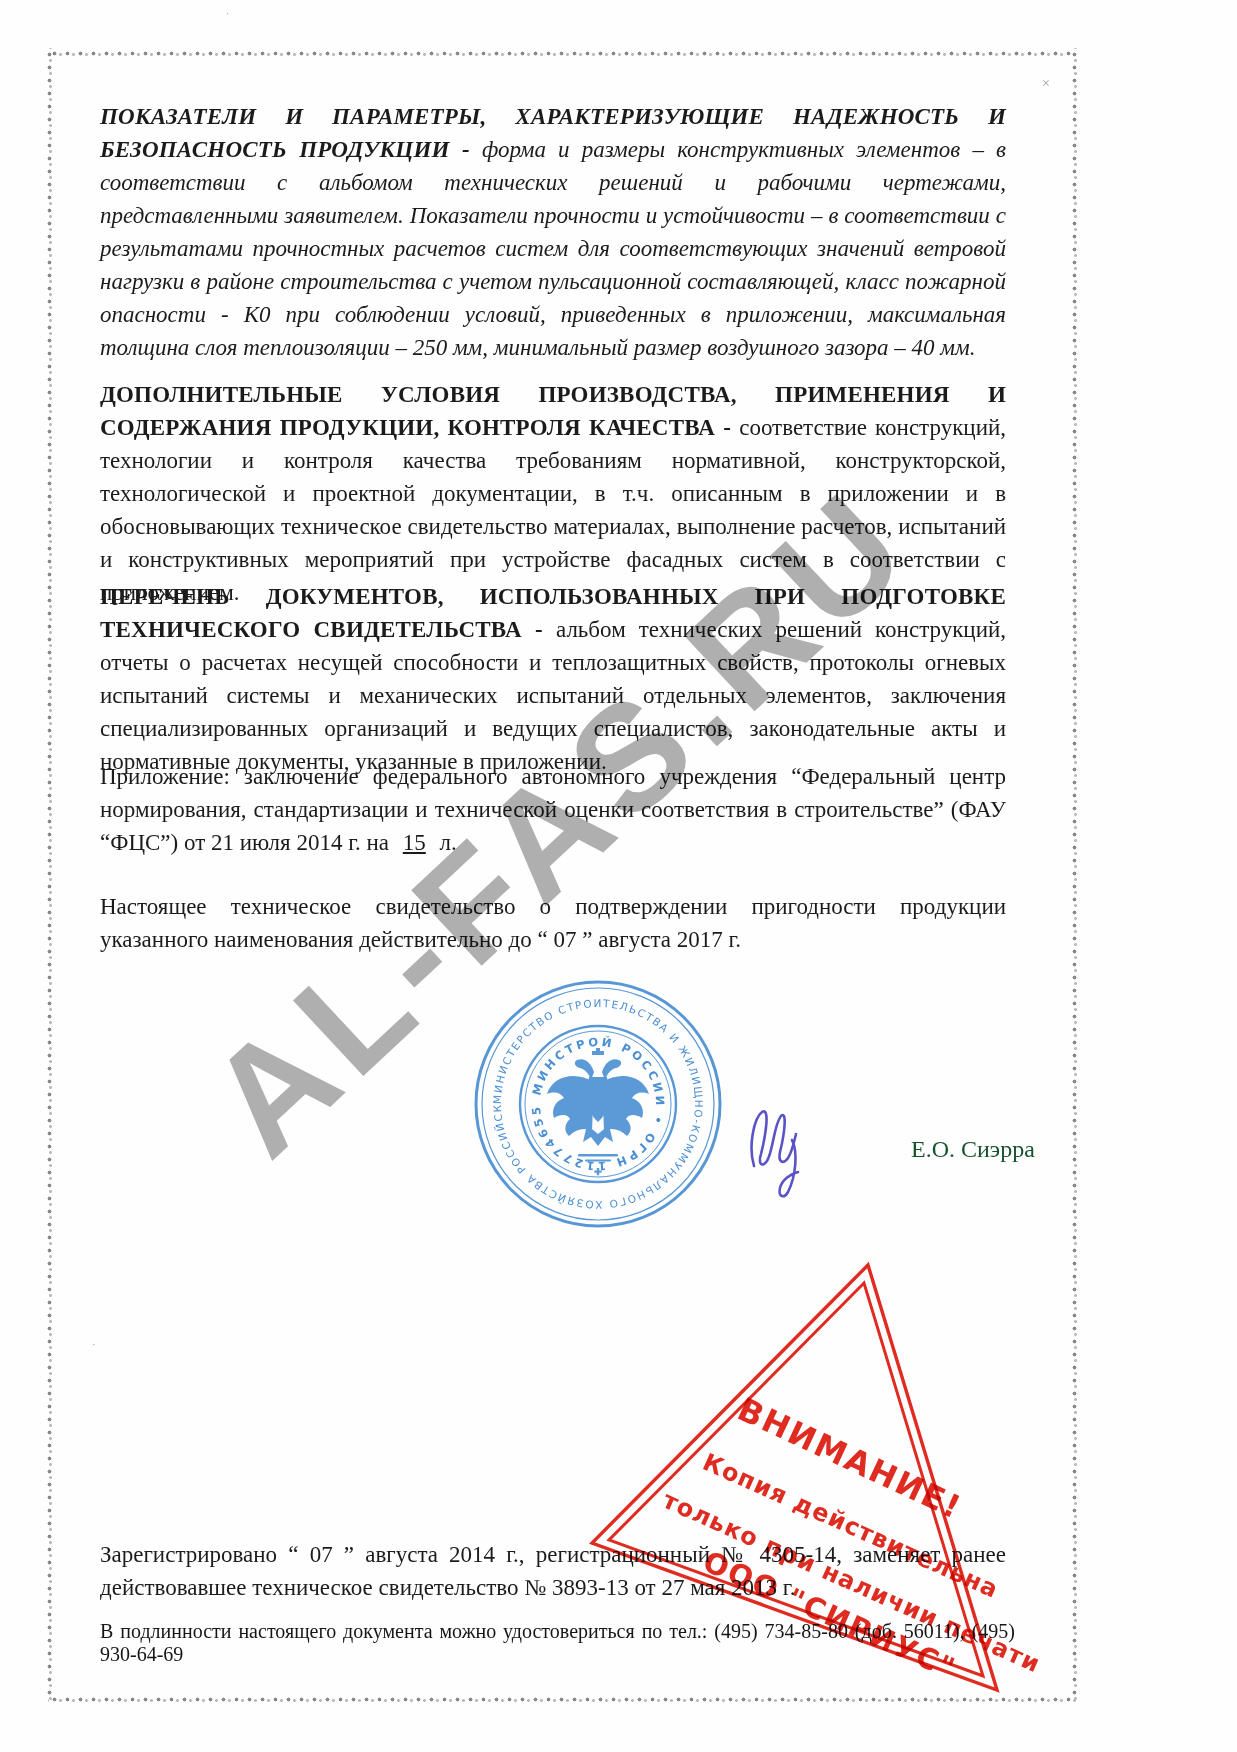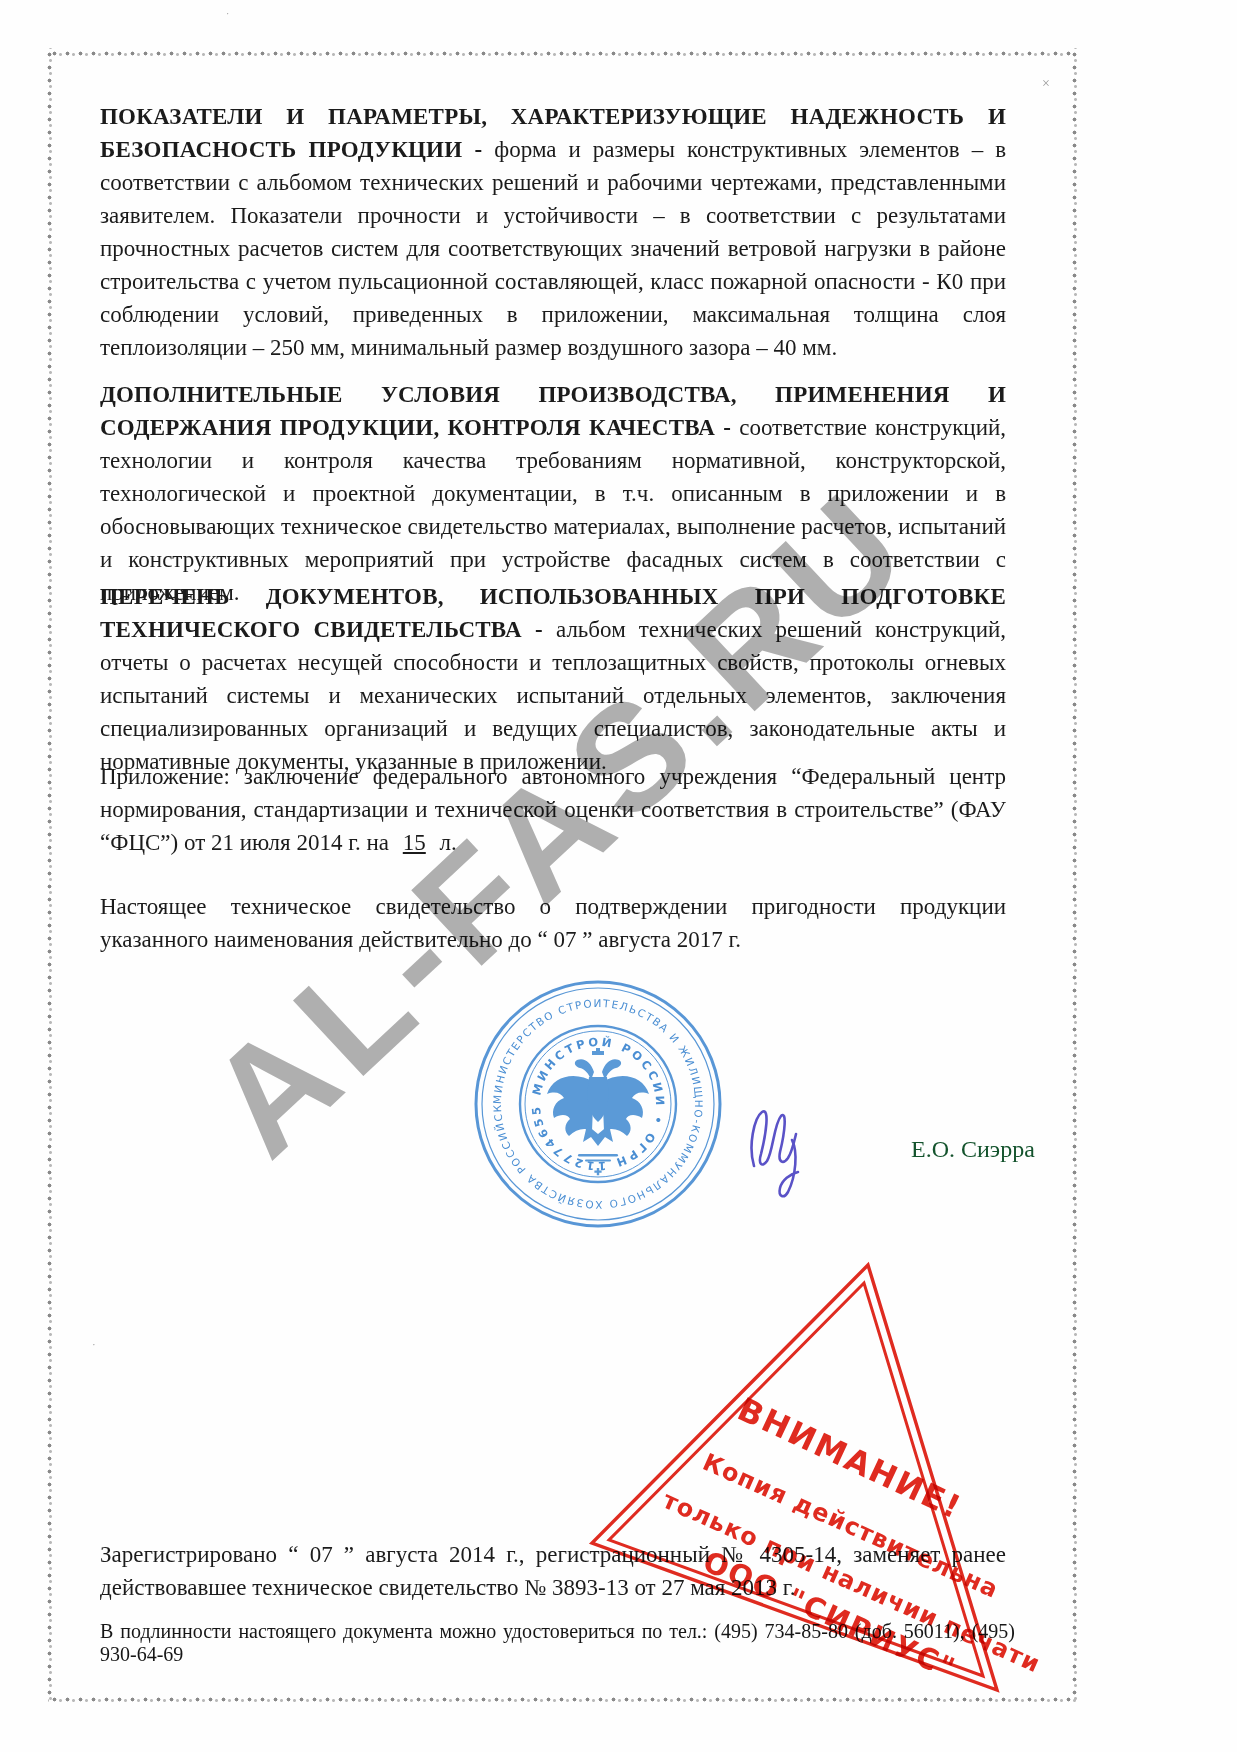--- a/index.html
+++ b/index.html
@@ -62,21 +62,21 @@
 
   <div class="chain chain-h" style="left:48px;top:48px;width:1030px;"></div>
   <div class="chain chain-h" style="left:48px;top:1694px;width:1030px;"></div>
   <div class="chain chain-v" style="left:44px;top:48px;height:1655px;"></div>
   <div class="chain chain-v" style="left:1069px;top:48px;height:1655px;"></div>
 
   <div class="speck" style="left:1042px;top:76px;">×</div>
   <div class="speck" style="left:226px;top:8px;font-size:10px;">·</div>
   <div class="speck" style="left:92px;top:1338px;font-size:11px;">·</div>
 
-  <p class="para" style="top:100px;">
+  <p class="para" style="top:100px;font-style:italic;">
     <b>ПОКАЗАТЕЛИ И ПАРАМЕТРЫ, ХАРАКТЕРИЗУЮЩИЕ НАДЕЖНОСТЬ И БЕЗОПАСНОСТЬ ПРОДУКЦИИ  -</b>
     <span>форма и размеры конструктивных элементов – в соответствии с альбомом технических решений и рабочими чертежами, представленными заявителем. Показатели прочности и устойчивости – в соответствии с результатами прочностных расчетов систем для соответствующих значений ветровой нагрузки в районе строительства с учетом пульсационной составляющей, класс пожарной опасности  - К0 при соблюдении условий, приведенных в приложении, максимальная толщина слоя теплоизоляции – 250 мм, минимальный размер воздушного зазора – 40 мм.</span>
   </p>
 
   <p class="para" style="top:378px;">
     <b>ДОПОЛНИТЕЛЬНЫЕ УСЛОВИЯ ПРОИЗВОДСТВА, ПРИМЕНЕНИЯ И СОДЕРЖАНИЯ ПРОДУКЦИИ, КОНТРОЛЯ КАЧЕСТВА -</b>
     <span>соответствие конструкций, технологии и контроля качества требованиям нормативной, конструкторской, технологической и проектной документации, в т.ч. описанным в приложении и в обосновывающих техническое свидетельство материалах, выполнение расчетов, испытаний и конструктивных мероприятий при устройстве фасадных систем в соответствии с приложением.</span>
   </p>
 
   <p class="para" style="top:580px;">

